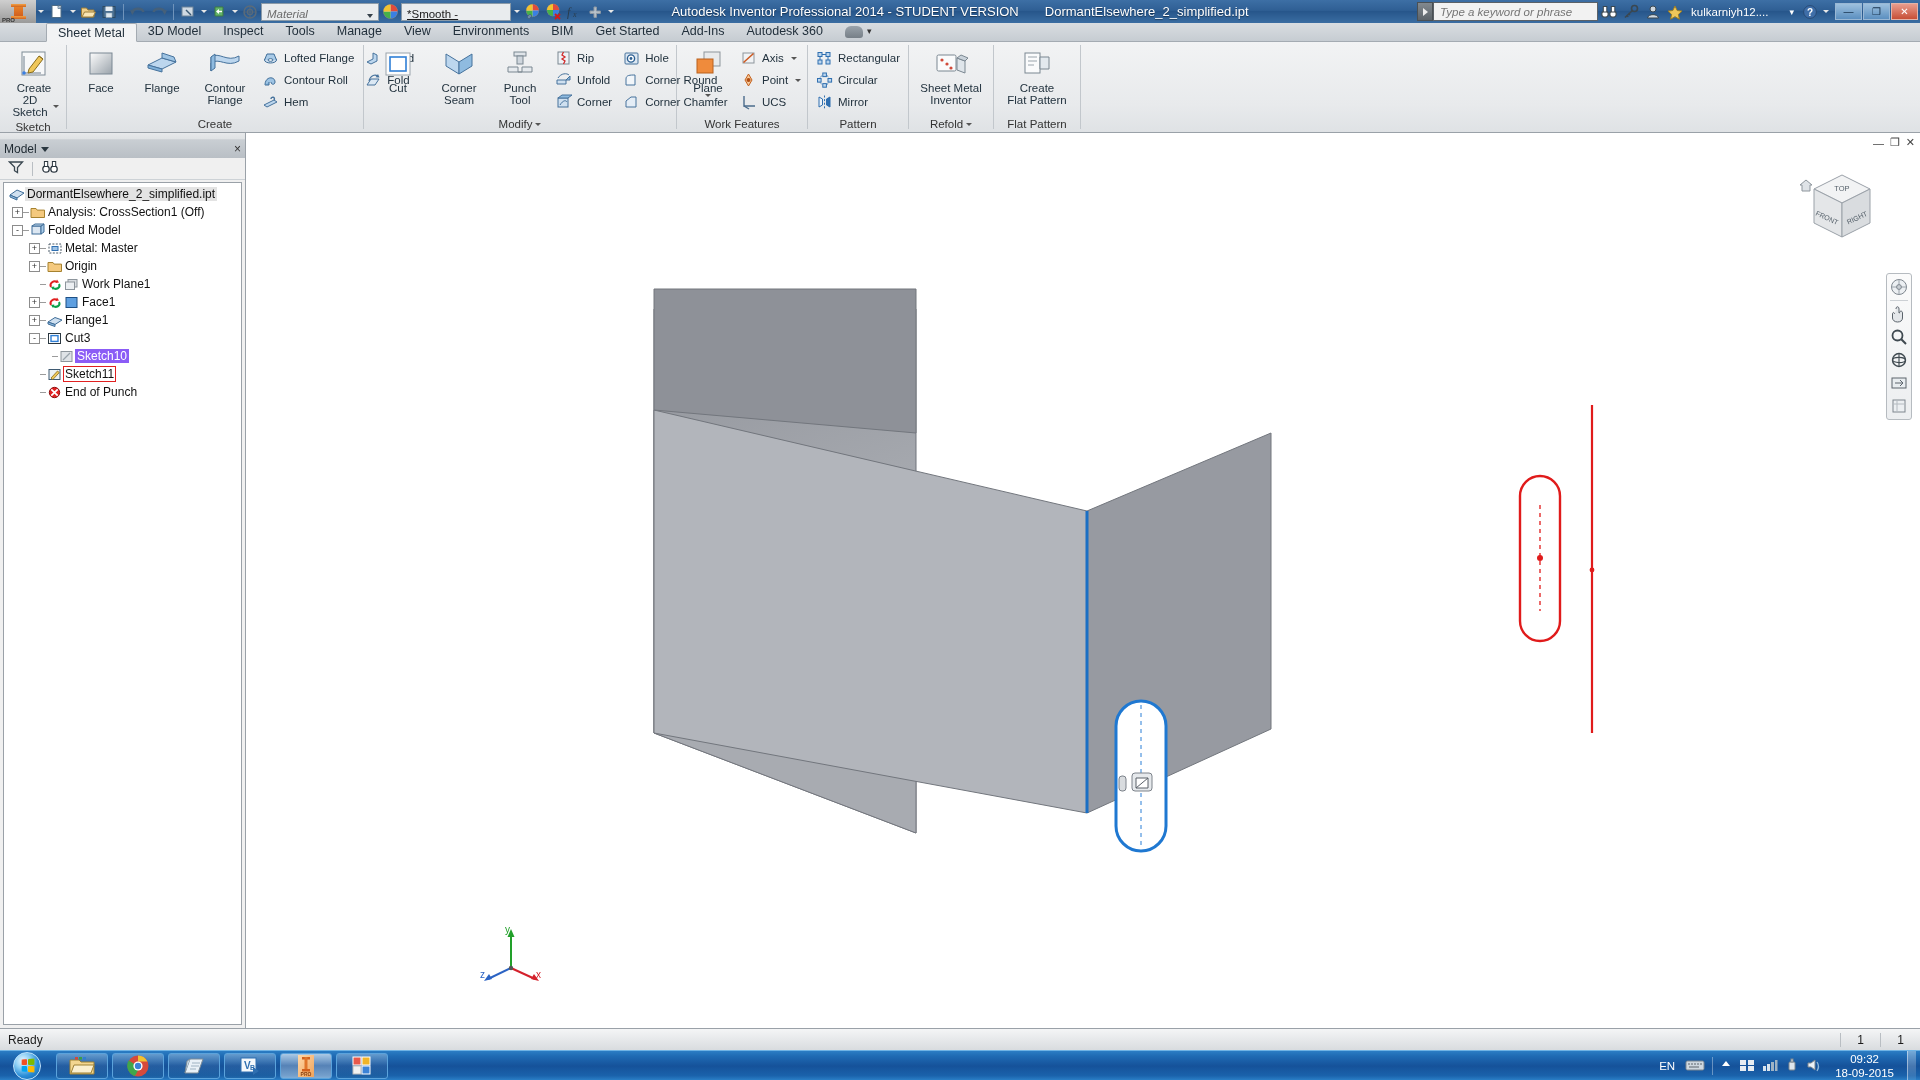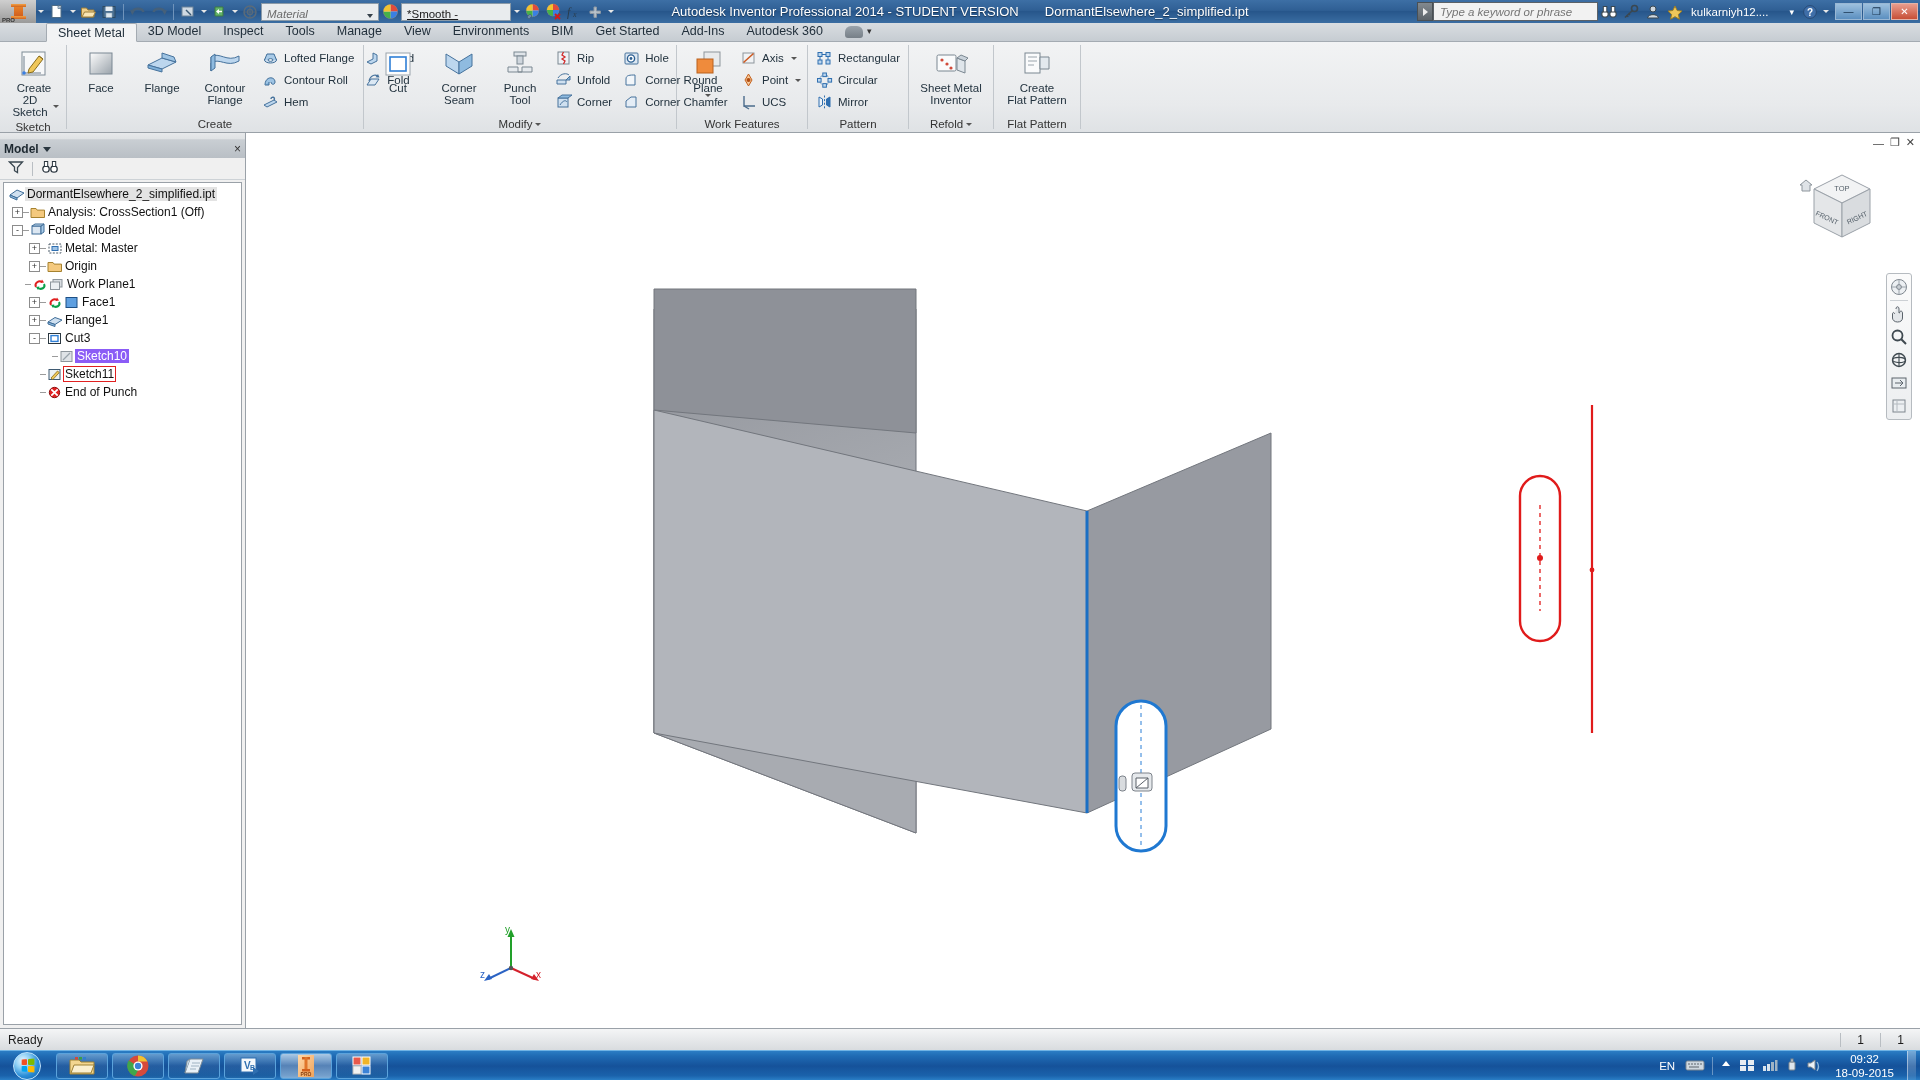--- a/index.html
+++ b/index.html
@@ -140,21 +140,21 @@
     position:absolute; left:0; top:133px; width:246px; bottom:52px;
     background:#f0f0f0; border-right:1px solid #9aa1a8;
     display:flex; flex-direction:column;
   }
   .browser-grip { height:7px; background:linear-gradient(to bottom,#e7e9eb,#dfe2e4); border-bottom:1px solid #cfd3d7;}
   .browser-head {
     height:18px; background:linear-gradient(to bottom,#c9ced3,#b9bfc5);
     display:flex; align-items:center; justify-content:space-between; padding:0 4px;
     font-size:12px; color:#1d2830;
   }
-  .browser-head .left { display:flex; align-items:center; gap:4px;font-weight:bold;}
+  .browser-head .left { display:flex; align-items:center; gap:4px;}
   .browser-head .dn { width:0;height:0;border-left:4px solid transparent;border-right:4px solid transparent;border-top:5px solid #2a3740;}
   .browser-head .x { font-size:12px; color:#333; line-height:1; }
   .browser-tools {
     height:22px; display:flex; align-items:center; gap:8px; padding:0 8px;
     border-bottom:1px solid #cdd2d6; background:#f0f0f0;
   }
   .tree {
     flex:1; background:#fff; margin:2px 3px 3px 3px; border:1px solid #9aa1a8;
     overflow:hidden; padding-top:2px;
   }
@@ -877,21 +877,21 @@
         <span class="expander">+</span>
         <span class="dash"></span>
         <span class="tic">
           <svg width="16" height="13">
               <path d="M1 2.5 h5 l1.2 1.6 h7.3 v7.4 h-13.5 z" fill="#f4c97e" stroke="#a6822f"></path>
             </svg>
         </span>
         <span class="tlbl">Origin</span>
       </div>
 
-      <div class="trow" style="padding-left:10px">
+      <div class="trow" style="padding-left:25px">
         <span class="spacer"></span>
         <span class="dash"></span>
         <span class="tic">
           <svg width="14" height="13">
               <path d="M3 9 C1 5, 6 2, 9 4" fill="none" stroke="#e02020" stroke-width="2"></path>
               <path d="M11 6 C13 10, 8 12, 5 10" fill="none" stroke="#0aa04a" stroke-width="2"></path>
               <path d="M9 1.5 L11 4.5 L7.6 5 Z" fill="#e02020"></path>
               <path d="M5 12 L3 9 L6.4 8.6 Z" fill="#0aa04a"></path>
             </svg>
         </span>

